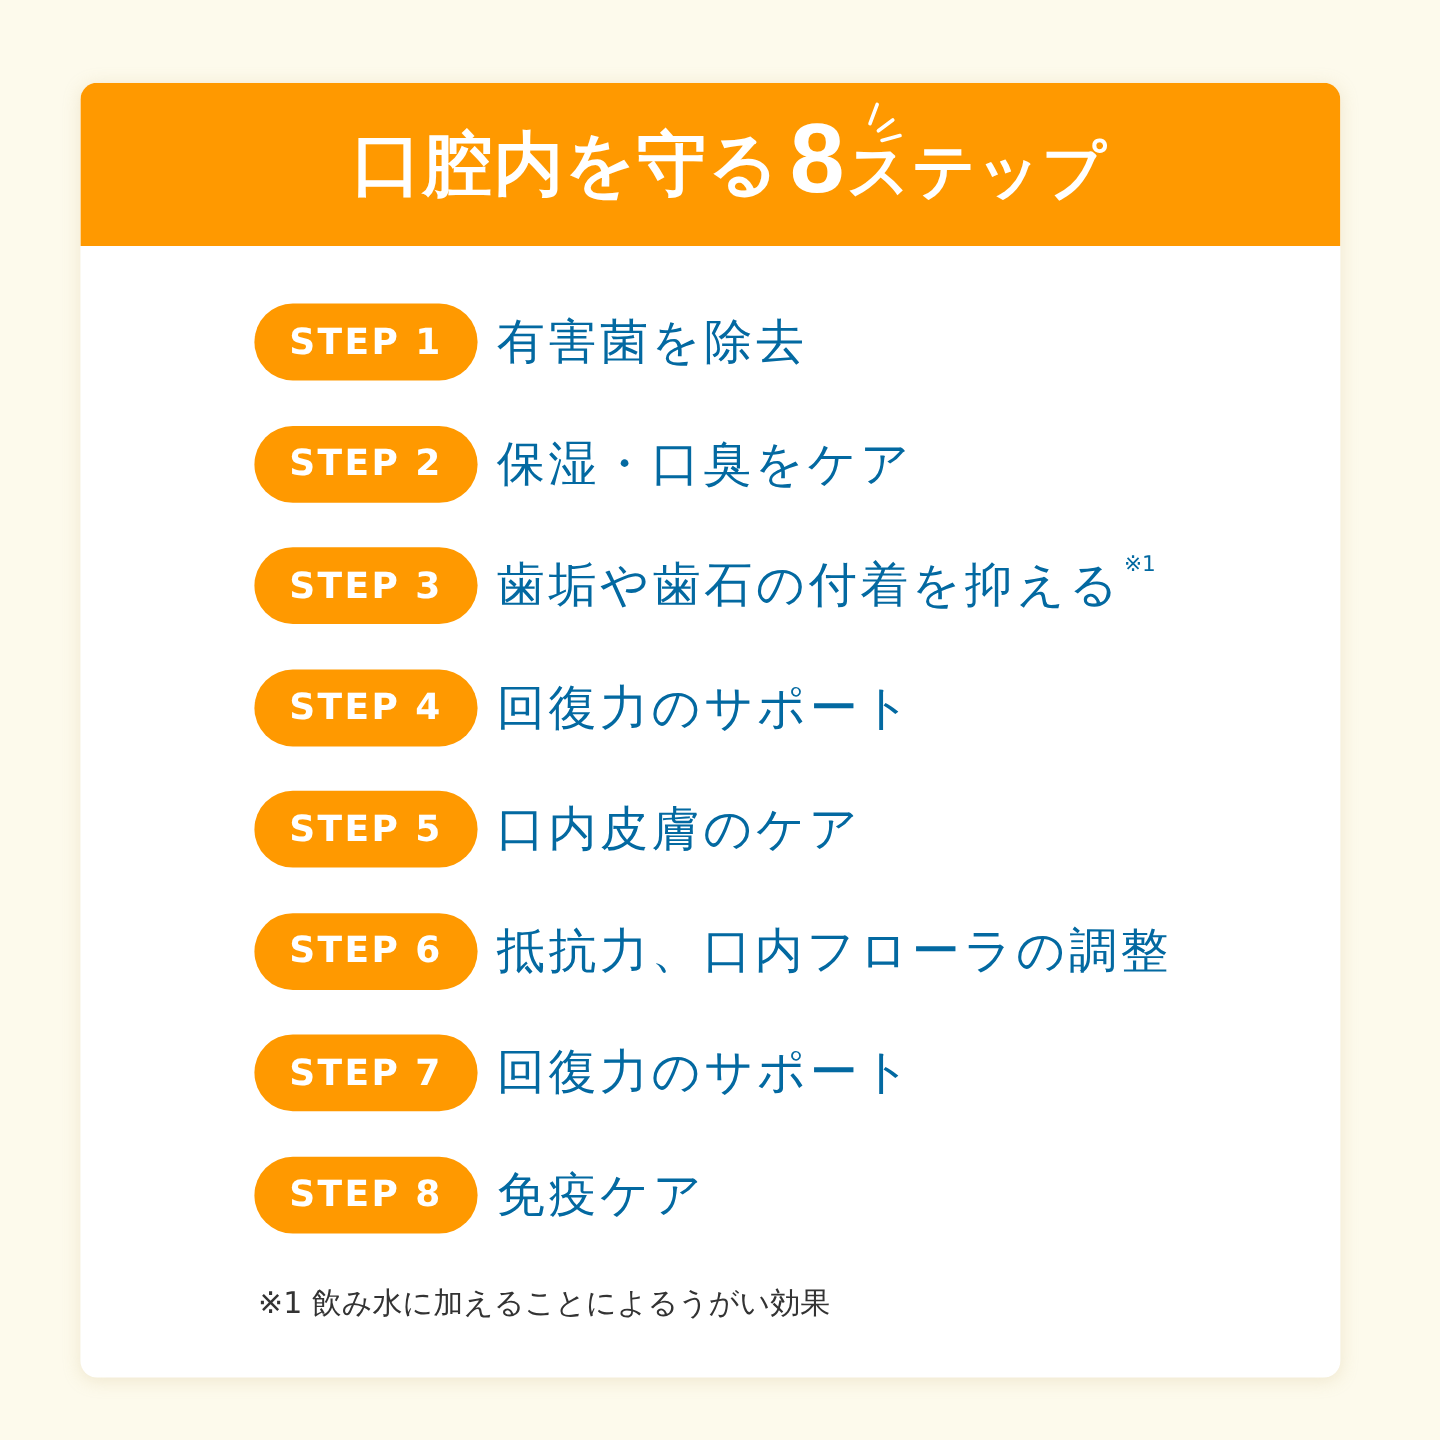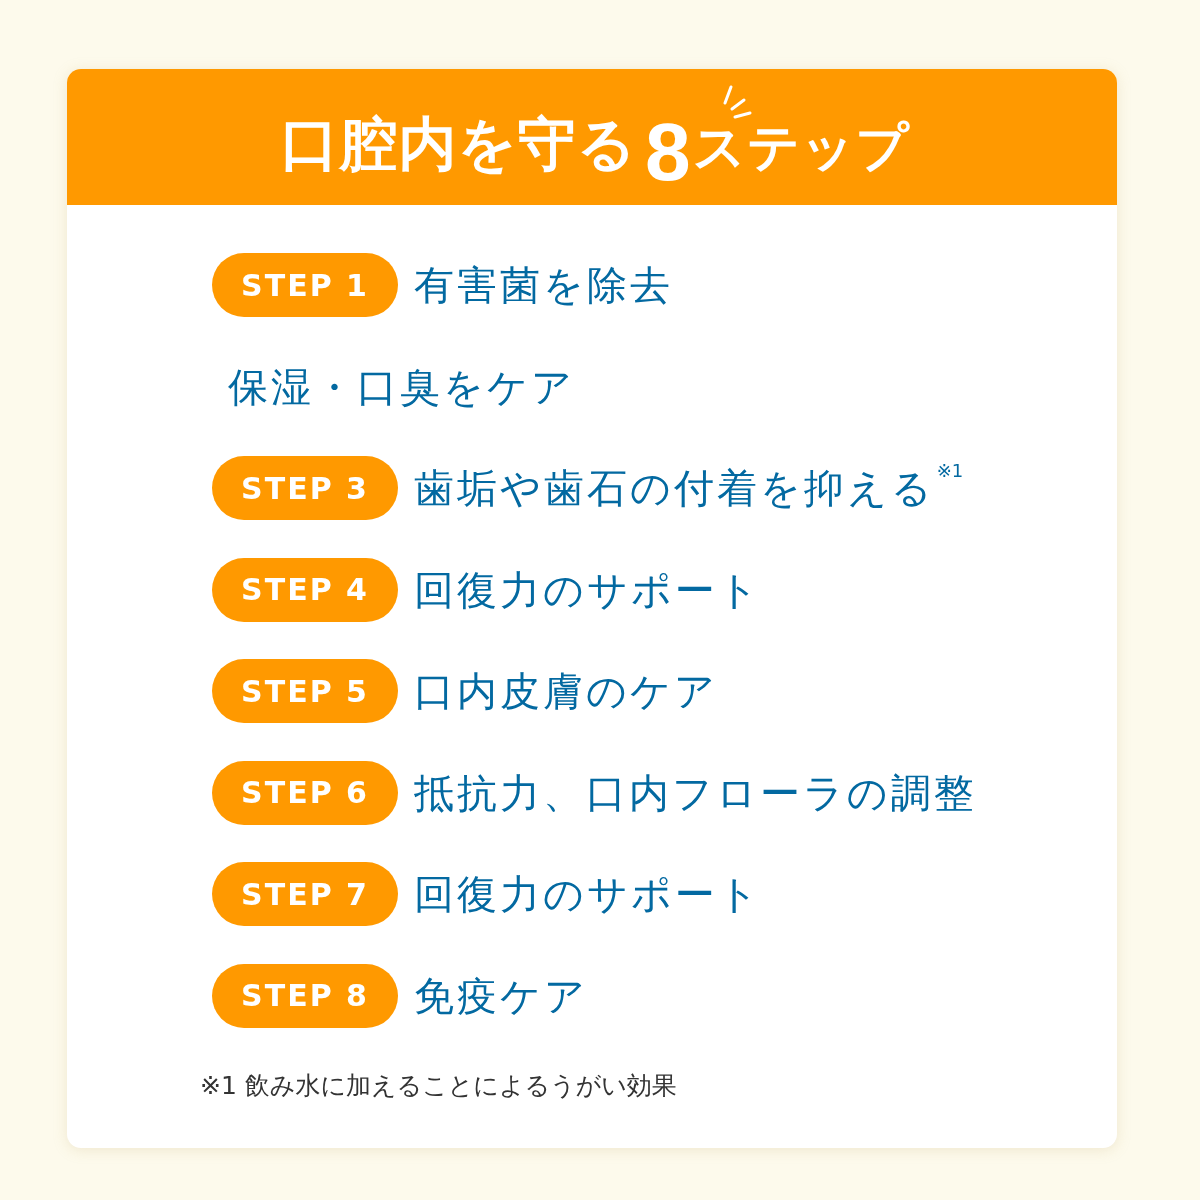--- a/index.html
+++ b/index.html
@@ -28,29 +28,29 @@
     .card-header {
       position: absolute;
       left: 0;
       top: 0;
       width: 100%;
       height: 136px;
       background: #ff9900;
     }
     .title {
       position: absolute;
-      left: 3px;
+      left: 16px;
       top: 0;
       width: 100%;
       height: 136px;
       display: flex;
+      align-items: center;
       justify-content: center;
       color: #ffffff;
       white-space: nowrap;
-      margin-top: 46px;
     }
     .title-main {
       font-size: 58px;
       font-weight: bold;
       letter-spacing: 1px;
       line-height: 1;
     }
     .title-num {
       font-family: "Liberation Sans", sans-serif;
       font-size: 82px;
@@ -114,21 +114,21 @@
     .sup {
       font-size: 18px;
       vertical-align: top;
       letter-spacing: 0;
       position: relative;
       top: -6px;
       margin-left: 2px;
     }
     .footnote {
       position: absolute;
-      left: 133px;
+      left: 148px;
       top: 1000px;
       font-size: 25px;
       color: #333333;
       white-space: nowrap;
     }
   </style>
 </head>
 <body>
 
 <div class="card">
@@ -144,20 +144,21 @@
       <line x1="18" y1="34" x2="33" y2="30" stroke="#ffffff" stroke-width="3" stroke-linecap="round"></line>
     </svg>
   </div>
 
   <div class="steps">
     <div class="step-row" style="top:0px">
       <div class="step-pill">STEP 1</div>
       <div class="step-label"><span>有害菌を除去</span></div>
     </div>
     <div class="step-row" style="top:101.5px">
+      <div class="step-pill">STEP 2</div>
       <div class="step-label"><span>保湿・口臭をケア</span></div>
     </div>
     <div class="step-row" style="top:203px">
       <div class="step-pill">STEP 3</div>
       <div class="step-label"><span>歯垢や歯石の付着を抑える</span><span class="sup">※1</span></div>
     </div>
     <div class="step-row" style="top:304.5px">
       <div class="step-pill">STEP 4</div>
       <div class="step-label"><span>回復力のサポート</span></div>
     </div>

